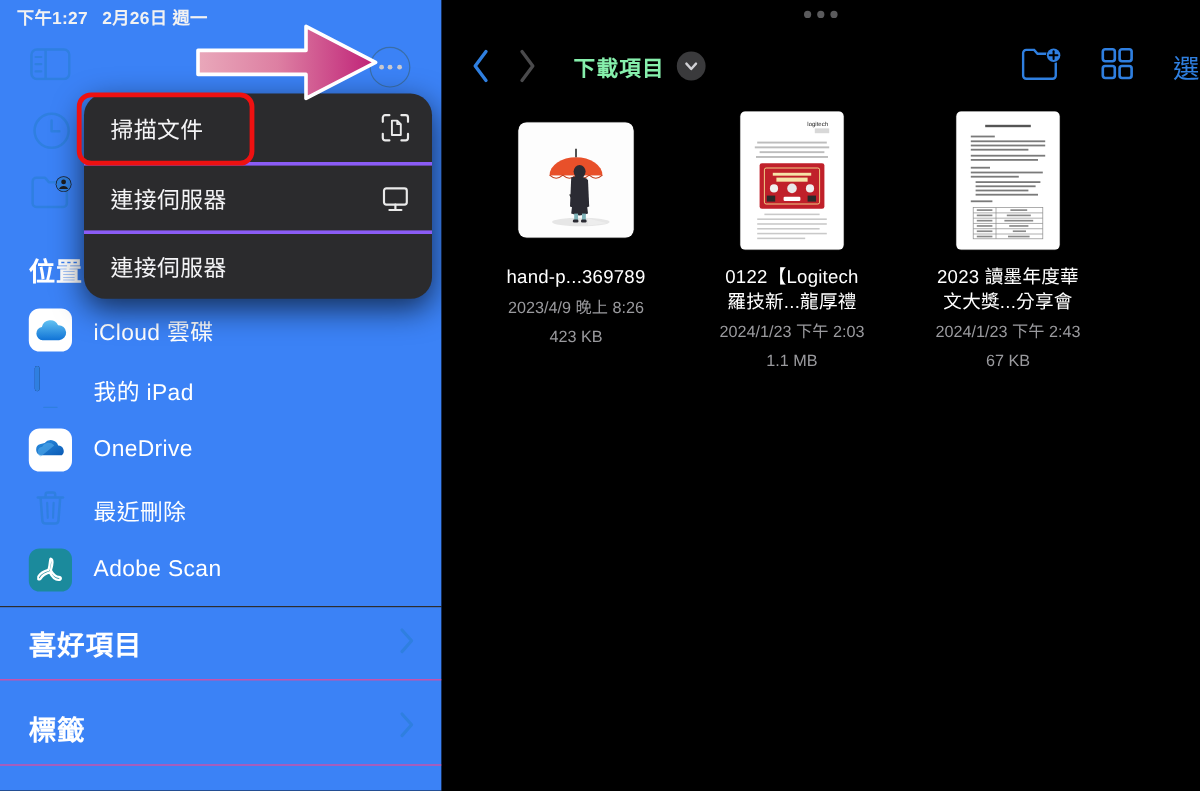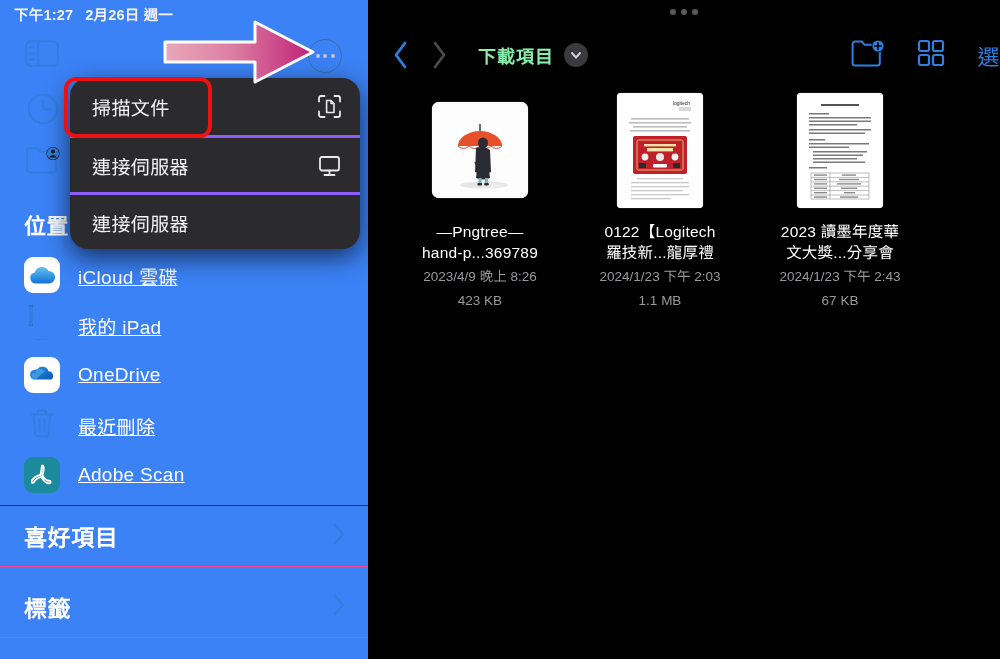--- a/index.html
+++ b/index.html
@@ -41,21 +41,21 @@
     position:absolute; left:24px; font-size:22px; font-weight:700; color:#fff;
     letter-spacing:.5px;
   }
   #sec-location { top:208px; }
 
   
   .places { position:absolute; left:0; top:250px; width:368px; }
   .place-row {
     display:flex; align-items:center; height:50px; padding-left:24px; gap:18px;
   }
-  .place-label { font-size:19px; color:#fff; letter-spacing:.3px;text-decoration:underline; }
+  .place-label { font-size:19px; color:#fff; letter-spacing:.3px; }
   .place-ico { width:36px; height:36px; flex:0 0 36px; position:relative; display:block; }
 
   .ico-icloud, .ico-onedrive {
     background:#fff; border-radius:9px;
     display:flex; align-items:center; justify-content:center;
   }
   .ico-ipad {
     width:26px; height:36px; border:2.2px solid #2f7fe0; border-radius:5px;
     background:#10243a; margin-left:5px;
   }
@@ -417,21 +417,20 @@
               <ellipse cx="51" cy="41" rx="5" ry="5.5" fill="#2b2b33"></ellipse>
               <rect x="46.5" y="76" width="3.2" height="6" fill="#7fb3b8"></rect>
               <rect x="53" y="76" width="3.2" height="6" fill="#7fb3b8"></rect>
               <rect x="45.4" y="81" width="4.6" height="2.4" rx="1" fill="#2b2b33"></rect>
               <rect x="52.2" y="81" width="4.6" height="2.4" rx="1" fill="#2b2b33"></rect>
               <path d="M58 80 l16 4 -16 2 z" fill="#ededed"></path>
             </svg>
           </div>
         </div>
         <div class="fname">
-          <div>—Pngtree—</div>
           <div>hand-p...369789</div>
         </div>
         <div class="fmeta">2023/4/9 晚上 8:26</div>
         <div class="fmeta">423 KB</div>
       </div>
 
       <div class="file-cell">
         <div class="thumb-wrap">
           <div class="thumb doc">
             <svg width="86" height="115" viewBox="0 0 86 115">

